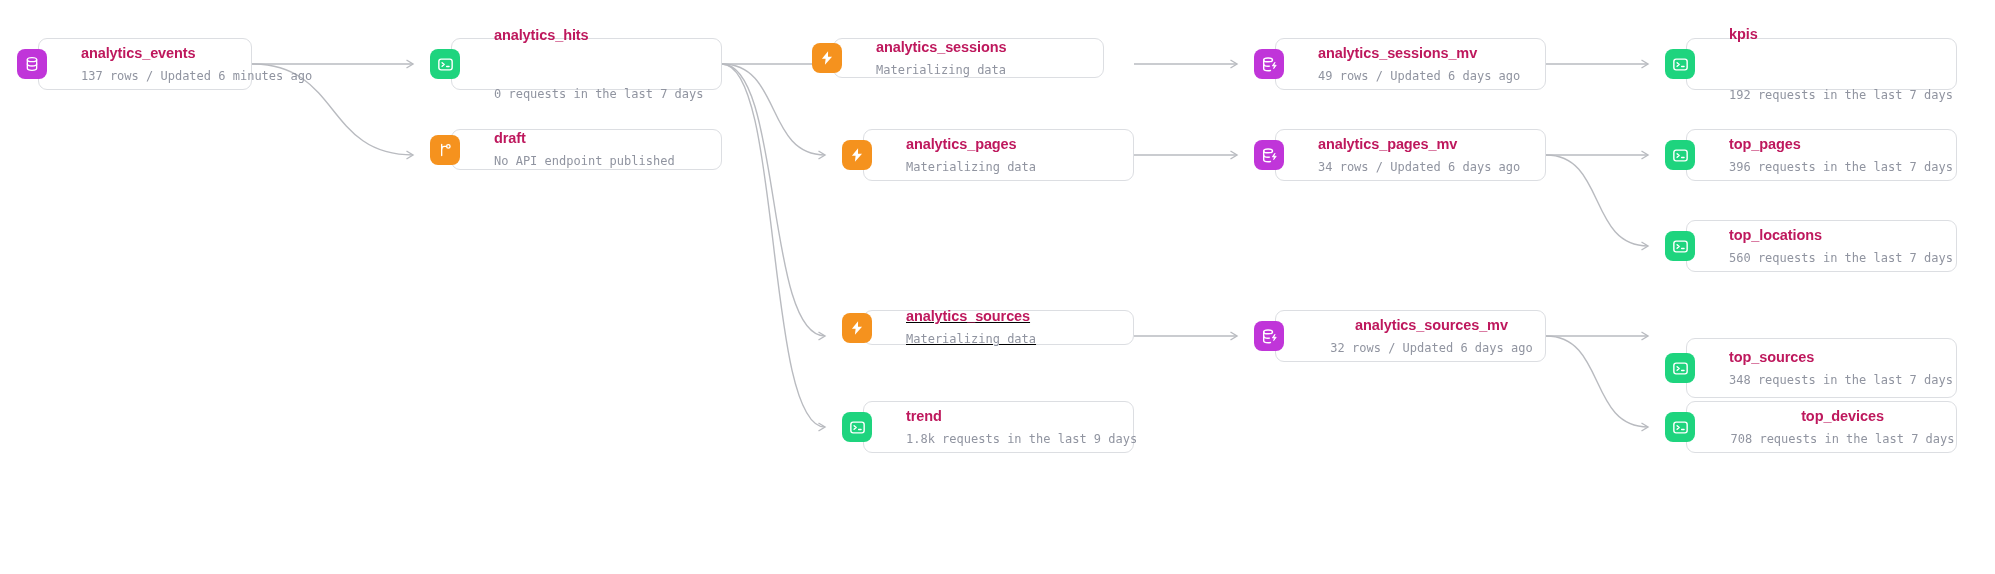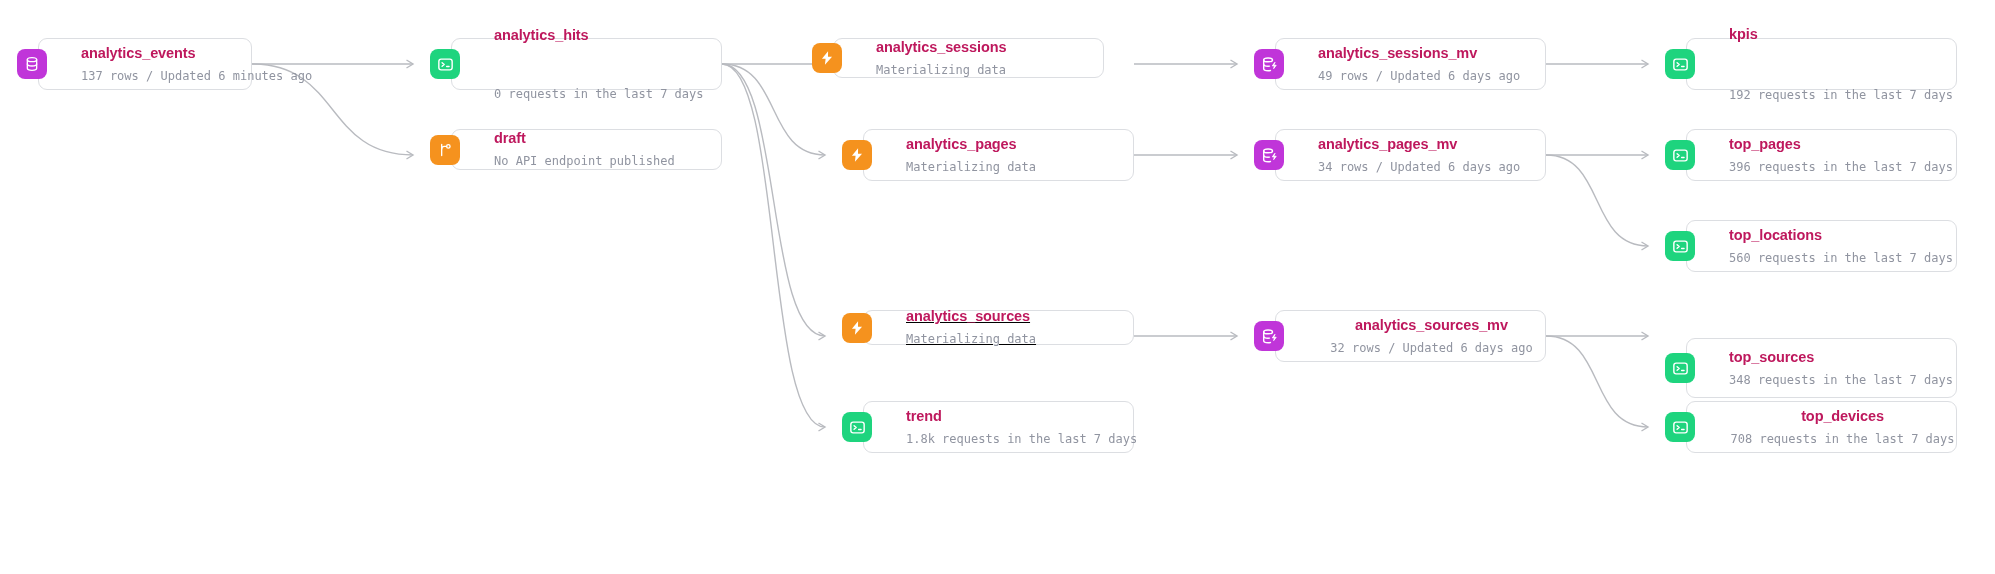--- a/index.html
+++ b/index.html
@@ -170,21 +170,21 @@
       </div>
       <div class="node" style="left: 863px; top: 401px; width: 271px; height: 52px;">
         <div class="badge" style="background: rgb(30, 212, 126);">
           <svg width="17" height="17" viewBox="0 0 24 24" fill="none" stroke="#fff" stroke-width="2" stroke-linecap="round" stroke-linejoin="round">
       <rect x="2.6" y="4.4" width="18.8" height="15.2" rx="3.2"></rect>
       <path d="M7.2 9.4l2.9 2.6-2.9 2.6"></path>
       <path d="M13.6 14.8h3.4"></path>
           </svg>
         </div>
         <div class="node-title">trend</div>
-        <div class="node-sub">1.8k requests in the last 7 days</div>
+        <div class="node-sub">1.8k requests in the last 9 days</div>
       </div>
       <div class="node" style="left: 1275px; top: 38px; width: 271px; height: 52px;">
         <div class="badge" style="background: rgb(192, 53, 217);">
           <svg width="17" height="17" viewBox="0 0 24 24" fill="none" stroke="#fff" stroke-width="2" stroke-linecap="round" stroke-linejoin="round">
       <ellipse cx="10" cy="5.5" rx="6.2" ry="2.7"></ellipse>
       <path d="M3.8 5.5v12.6c0 1.5 2.78 2.7 6.2 2.7 1.2 0 2.33-.15 3.3-.41"></path>
       <path d="M3.8 11.8c0 1.5 2.78 2.7 6.2 2.7 .7 0 1.38-.05 2-.14"></path>
       <path d="M19.4 9.3l-3.4 4.6h3.1l-1.2 3.9 3.5-4.7h-3.1z" fill="#fff" stroke-width="1.3"></path>
           </svg>
         </div>

